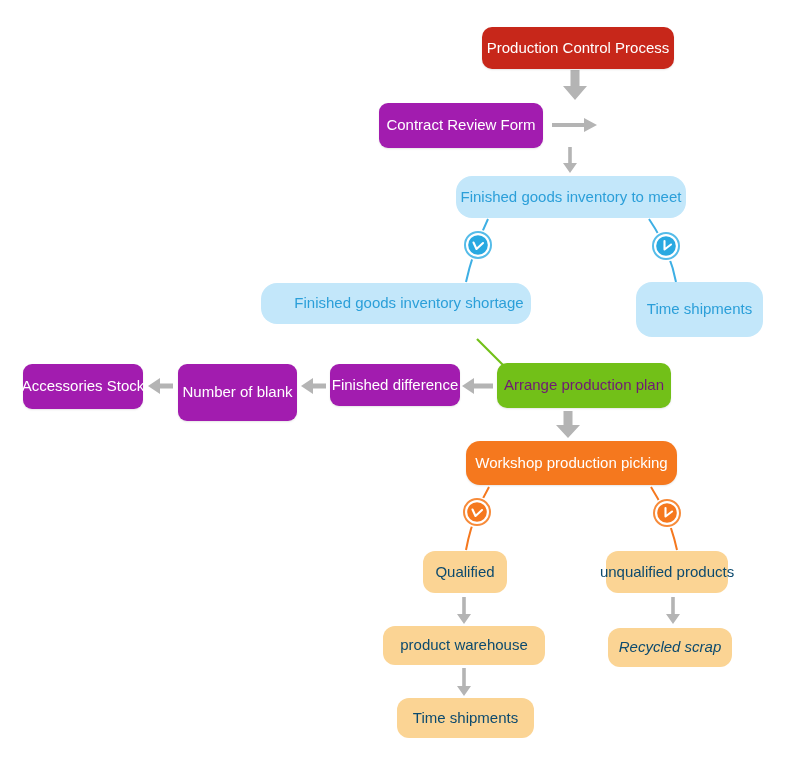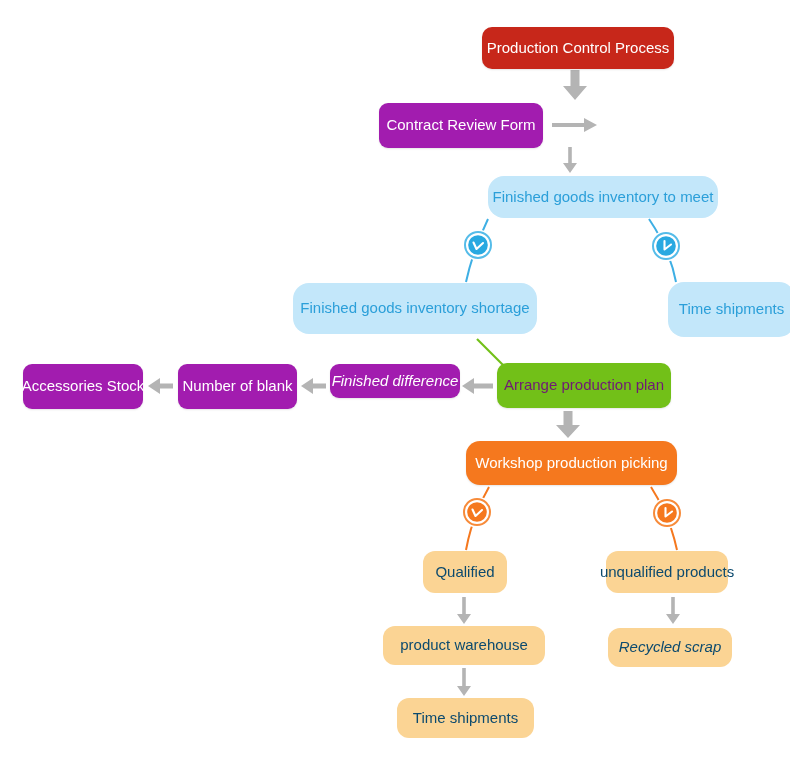--- a/index.html
+++ b/index.html
@@ -13,21 +13,21 @@
   svg.wires { position:absolute; left:0; top:0; }
   .node {
     position:absolute;
     display:flex; align-items:center; justify-content:center;
     font-size:15px; line-height:1.1; text-align:right;
     white-space:nowrap;
     box-shadow:0 1px 2px rgba(0,0,0,0.10);
   }
   .red         { background:#c7271a; color:#ffffff; border-radius:10px; }
   .blue        { background:#a21caf; color:#ffffff; border-radius:9px;  }
-  .lightblue   { background:#c3e7fa; color:#2b9fd9; border-radius:16px; box-shadow:none;margin-left:32px; }
+  .lightblue   { background:#c3e7fa; color:#2b9fd9; border-radius:16px; box-shadow:none; }
   .green       { background:#72c018; color:#701a75; border-radius:10px; }
   .orange      { background:#f5781e; color:#ffffff; border-radius:14px; }
   .lightorange { background:#fbd494; color:#0c4a6e; border-radius:12px; box-shadow:none; }
 </style>
 </head>
 <body>
 
 <div class="canvas">
 
   <svg class="wires" width="790" height="768" viewBox="0 0 790 768">
@@ -83,29 +83,29 @@
     </g>
   </svg>
 
   <div class="node red" style="left:482px; top:27px; width:192px; height:42px;">Production Control Process</div>
 
   <div class="node blue" style="left:379px; top:103px; width:164px; height:45px;">Contract Review Form</div>
 
 
   <div class="node lightblue" style="left:456px; top:176px; width:230px; height:42px;">Finished goods inventory to meet</div>
 
-  <div class="node lightblue" style="left:261px; top:283px; width:244px; height:51px;">Finished goods inventory shortage</div>
+  <div class="node lightblue" style="left:261px; top:283px; width:244px; height:41px;padding-left:26px;">Finished goods inventory shortage</div>
 
   <div class="node lightblue" style="left:636px; top:282px; width:127px; height:55px;">Time shipments</div>
 
   <div class="node blue" style="left:23px; top:364px; width:120px; height:45px;">Accessories Stock</div>
 
-  <div class="node blue" style="left:178px; top:364px; width:119px; height:45px;">Number of blank</div>
+  <div class="node blue" style="left:178px; top:364px; width:119px; height:57px;">Number of blank</div>
 
-  <div class="node blue" style="left:330px; top:364px; width:130px; height:34px;font-style:italic;">Finished difference</div>
+  <div class="node blue" style="left:330px; top:364px; width:130px; height:42px;">Finished difference</div>
 
   <div class="node green" style="left:497px; top:363px; width:174px; height:45px;">Arrange production plan</div>
 
   <div class="node orange" style="left:466px; top:441px; width:211px; height:44px;">Workshop production picking</div>
 
   <div class="node lightorange" style="left:423px; top:551px; width:84px; height:42px;">Qualified</div>
 
   <div class="node lightorange" style="left:606px; top:551px; width:122px; height:42px;">unqualified products</div>
 
   <div class="node lightorange" style="left:383px; top:626px; width:162px; height:39px;">product warehouse</div>

